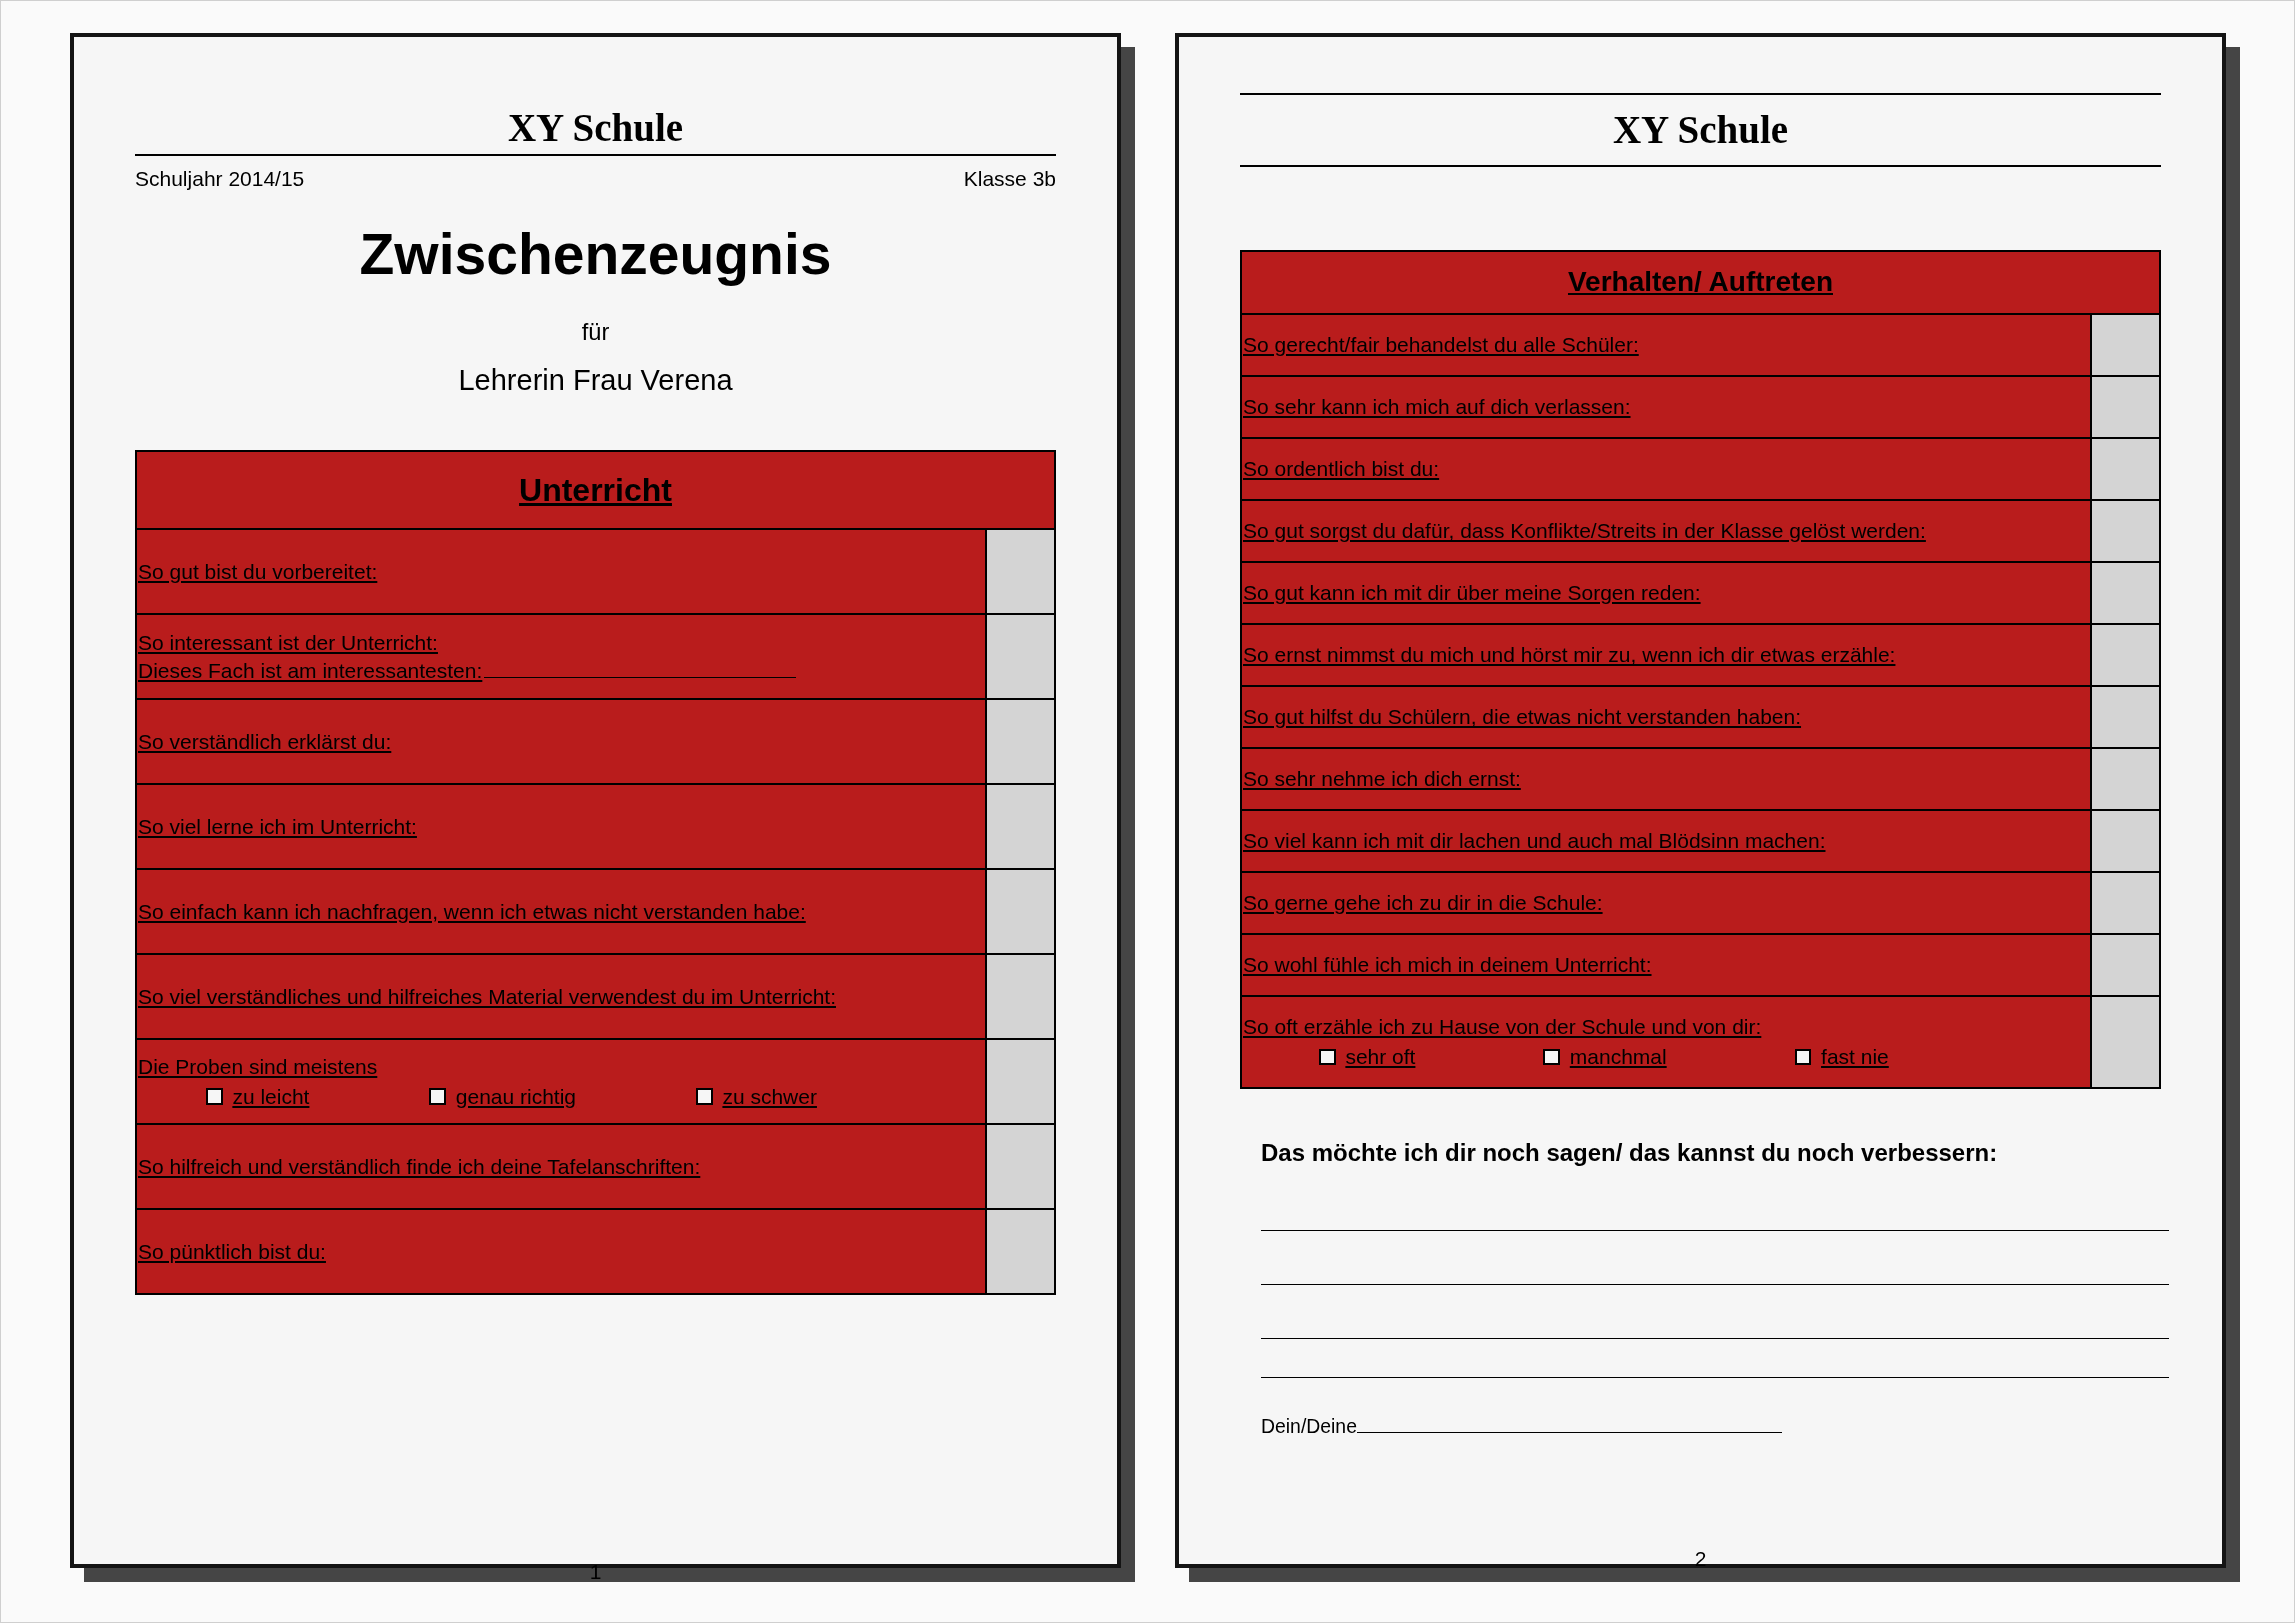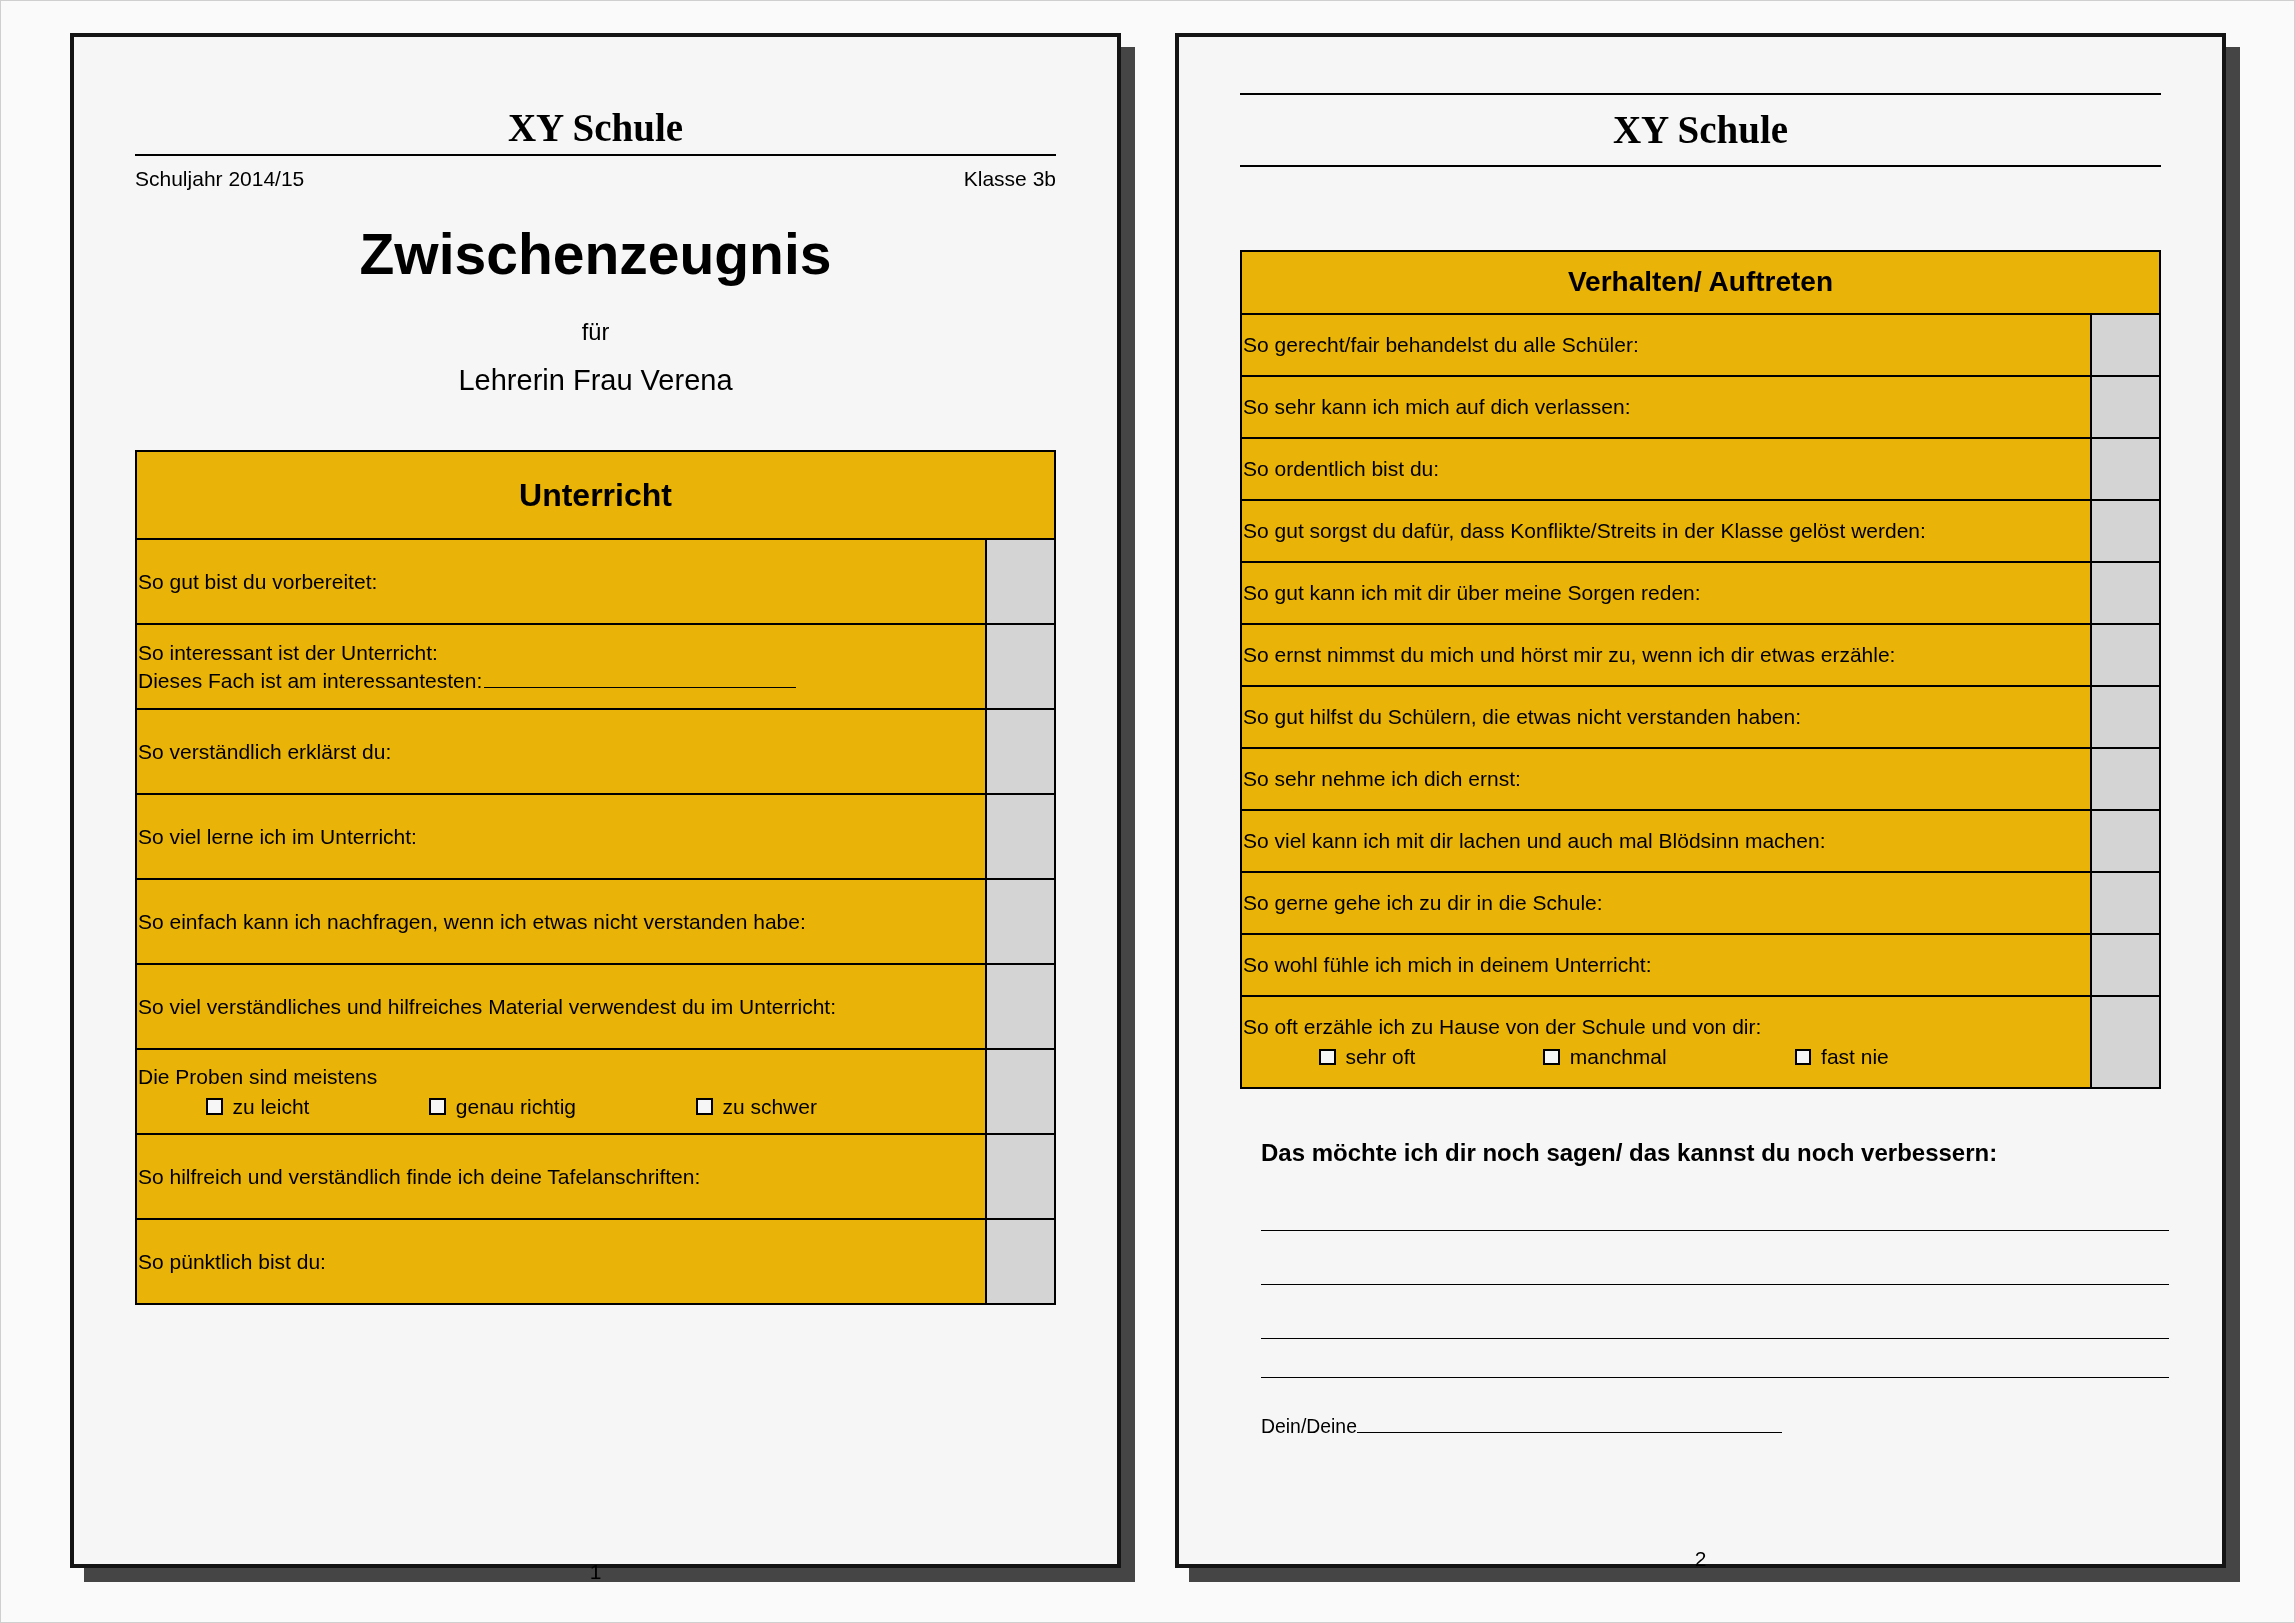--- a/index.html
+++ b/index.html
@@ -37,28 +37,28 @@
   .teacher { text-align:center; font-size:29px; margin-top:18px; }
 
   
   .p2-head {
     margin-top:56px; text-align:center;
     border-top:2.1px solid #000; border-bottom:2.1px solid #000;
     padding:12.5px 0;
   }
 
   
-  .tbl { border:2.1px solid #000; background:#eab308; }
+  .tbl { border:2.1px solid #000; background:#b91c1c;text-decoration:underline; }
   .p1 .tbl { margin-top:53px; }
   .p2 .tbl { margin-top:83px; }
   .tbl-title {
     display:flex; align-items:center; justify-content:center;
     font-weight:bold;
   }
-  .p1 .tbl-title { height:86px; font-size:32px;border-radius:28px; }
+  .p1 .tbl-title { height:76px; font-size:32px;border-radius:28px; }
   .p2 .tbl-title { height:61px; font-size:28px; }
   .trow { display:flex; border-top:2.1px solid #000; }
   .p1 .trow { height:85px; }
   .p2 .trow { height:62px; }
   .p2 .trow.tall { height:92px; }
   .tcell {
     flex:1; display:flex; flex-direction:column; justify-content:center;
     padding:0 1px; font-size:21px; line-height:1.3;
   }
   .rating { width:69px; background:#d4d4d4; border-left:2.1px solid #000; }

